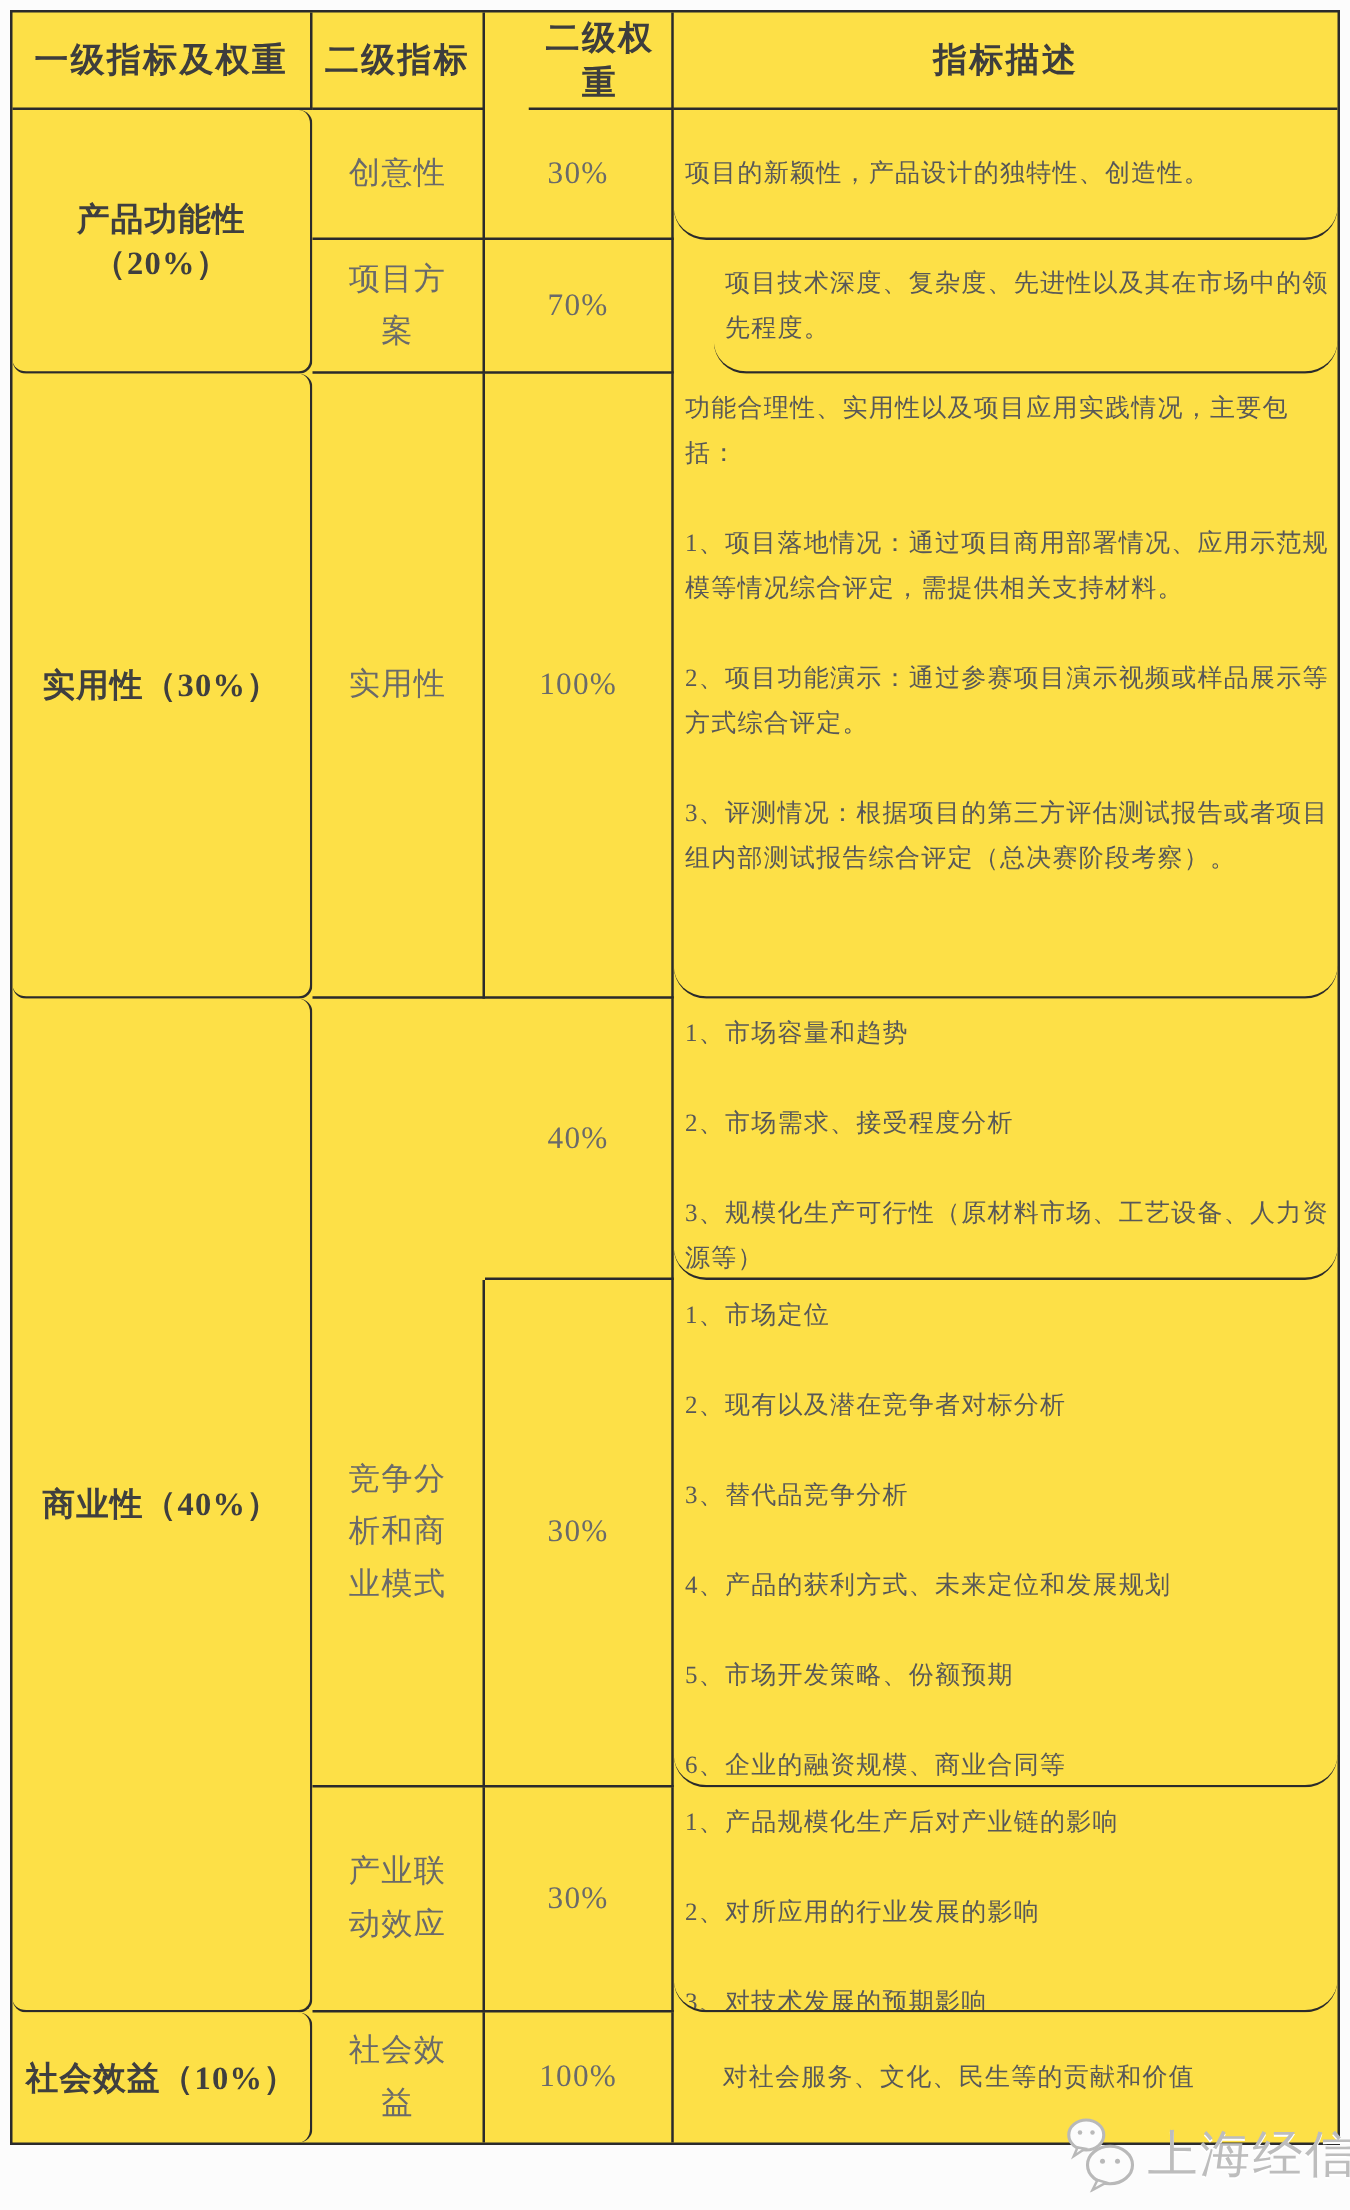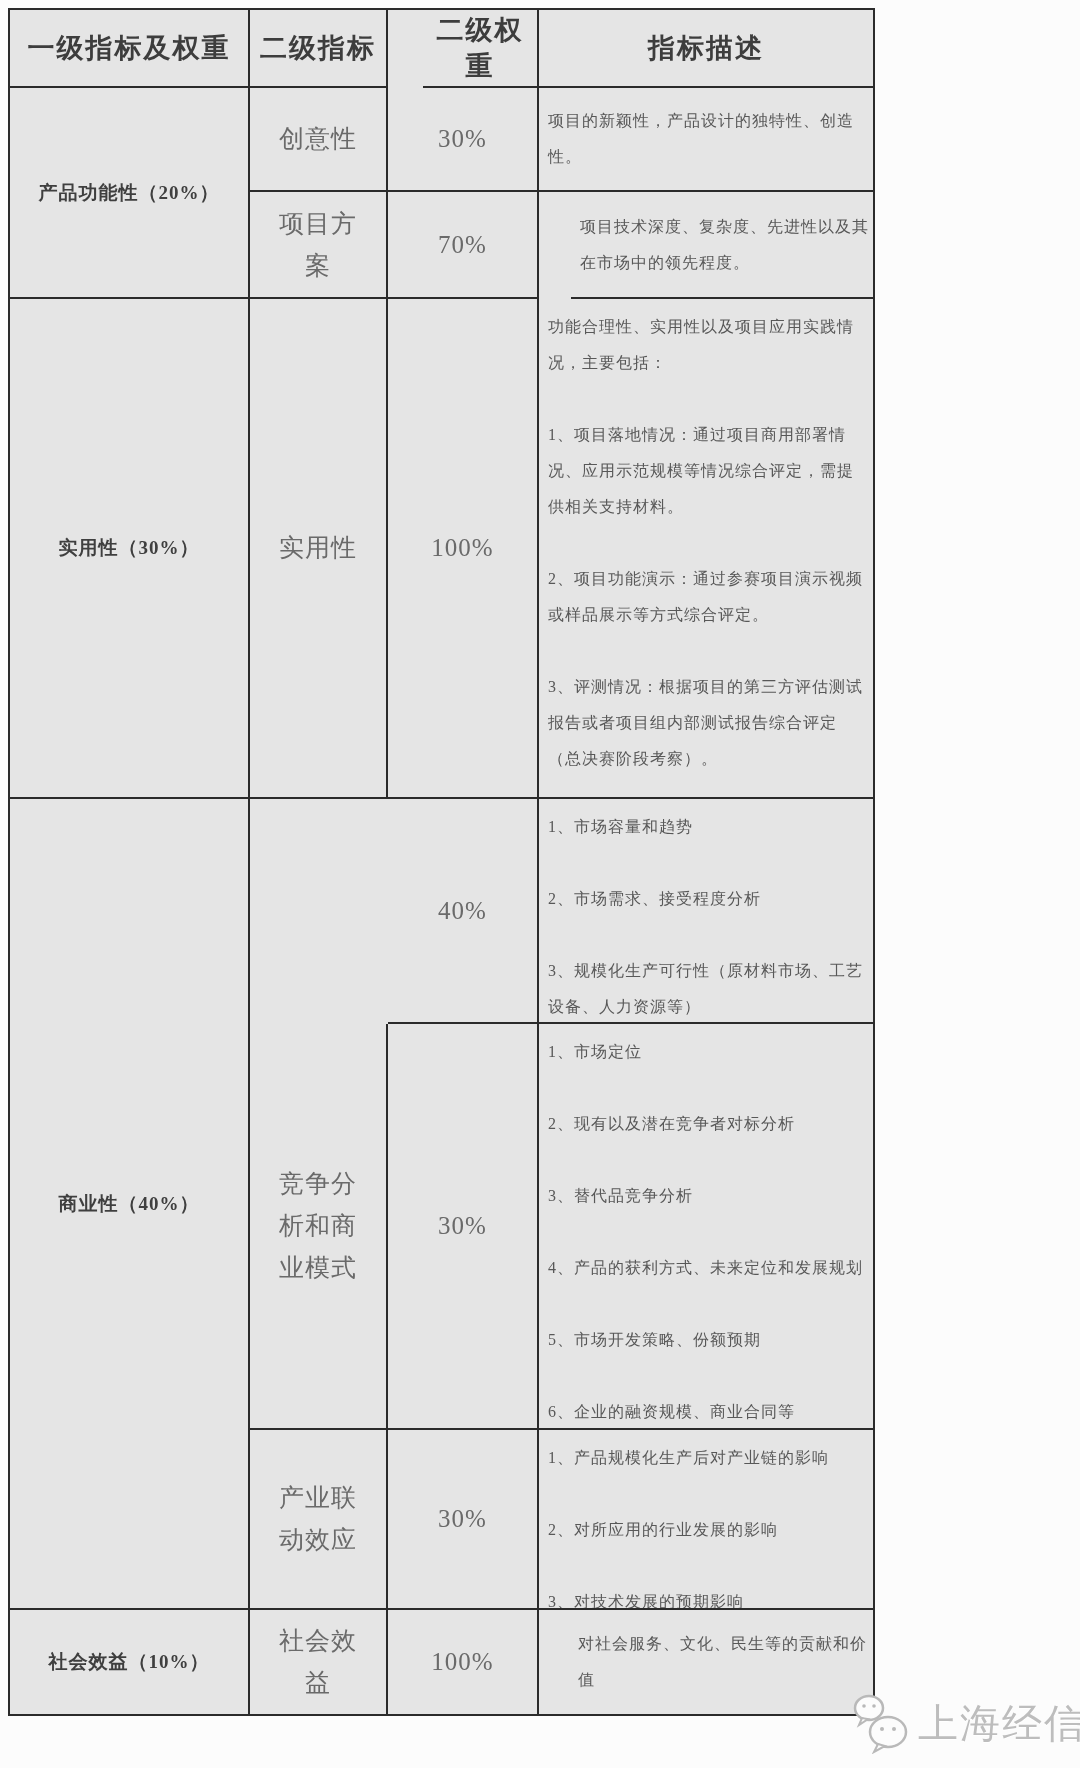--- a/index.html
+++ b/index.html
@@ -5,58 +5,59 @@
   html,body{margin:0;padding:0;}
   body{
     width:1080px;height:1768px;
     background:#fcfcfc;
     font-family:"Liberation Serif", serif;
     position:relative;
     overflow:hidden;
   }
   .page{position:absolute;inset:0;background:#fcfcfc;}
   .grid{
-    position:absolute;left:8px;top:8px;width:867px;
+    position:absolute;left:8px;top:8px;width:1064px;
     display:grid;
     grid-template-columns:240px 138px 151px 1fr;
     grid-template-rows:78px 104px 107px 500px 225px 406px 180px 104px;
     border:2px solid #2b2b2b;
     box-sizing:border-box;
-    background:#e5e5e5;
+    background:#fde047;
   }
   .cell{
     box-sizing:border-box;
     border-right:2px solid #2b2b2b;
     border-bottom:2px solid #2b2b2b;
     display:flex;align-items:center;justify-content:center;
     overflow:hidden;
     color:#5f5f5f;
     text-align:center;
   }
   .cell.no-r{border-right:none;}
   .cell.no-b{border-bottom:none;}
   .hdr{
     font-weight:bold;color:#3d3d3d;font-size:27px;letter-spacing:2px;
   }
   .lvl1{
-    font-weight:bold;color:#3f3f3f;font-size:19px;letter-spacing:1px;
+    font-weight:bold;color:#3f3f3f;font-size:26px;letter-spacing:1px;border-radius:11px;
   }
   .ind{
     font-size:25px;color:#6a6a6a;line-height:42px;letter-spacing:1px;
     padding:0 20px;
   }
   .wgt{
     font-size:25px;color:#6a6a6a;letter-spacing:1px;
     font-family:"Liberation Serif", serif;
   }
   .desc{
-    font-size:16px;color:#585858;line-height:36px;letter-spacing:1px;
+    font-size:20px;color:#585858;line-height:36px;letter-spacing:1px;
     justify-content:flex-start;text-align:left;
     white-space:pre-line;
     padding:0 4px 0 9px;
+    border-radius:26px;
   }
   .desc.top{align-items:flex-start;padding-top:10px;}
   .desc.mid{align-items:center;}
   .watermark{
     position:absolute;left:852px;top:1684px;width:226px;height:78px;
     display:flex;align-items:center;
     z-index:5;
   }
   .wm-icon{width:58px;height:62px;flex:0 0 auto;margin-right:8px;}
   .wm-text{

